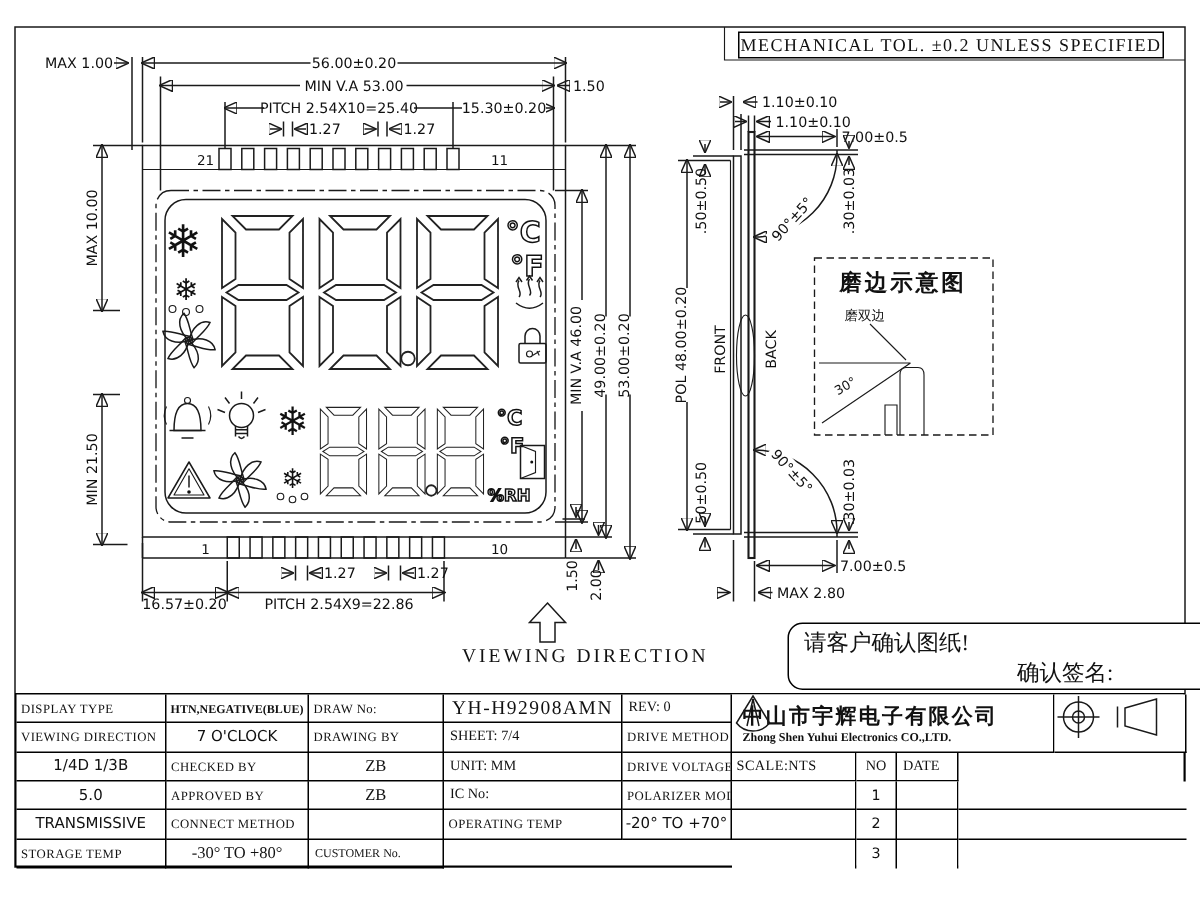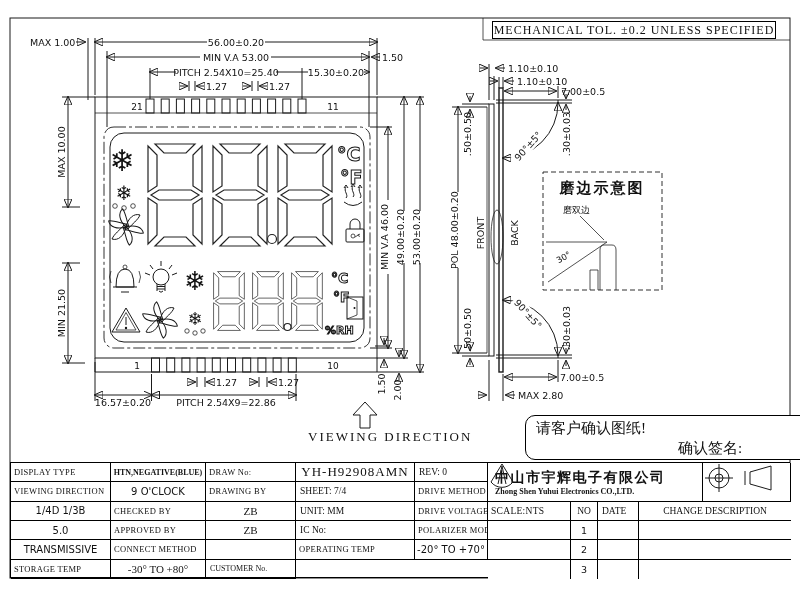--- a/index.html
+++ b/index.html
@@ -401,21 +401,21 @@
 <div id="tblock">
   <div class="lgrid">
 
     <div class="lab">DISPLAY TYPE</div>
     <div class="val f8b">HTN,NEGATIVE(BLUE)</div>
     <div class="lab">DRAW No:</div>
     <div class="dval f13">YH-H92908AMN</div>
     <div class="meta">REV:  0</div>
 
     <div class="lab">VIEWING DIRECTION</div>
-    <div class="val">9 O'CLOCK</div>
+    <div class="val">7 O'CLOCK</div>
     <div class="lab">DRAWING BY</div>
     <div class="meta">SHEET: 7/4</div>
 
     <div class="lab">DRIVE METHOD</div>
     <div class="val">1/4D  1/3B</div>
     <div class="lab">CHECKED BY</div>
     <div class="dval">ZB</div>
     <div class="meta">UNIT: MM</div>
 
     <div class="lab">DRIVE VOLTAGE</div>
@@ -452,21 +452,20 @@
         <circle cx="16" cy="15" r="10" stroke="#111" fill="none"></circle>
         <circle cx="16" cy="15" r="4" stroke="#111" fill="none"></circle>
         <path d="M2,15 H30 M16,1 V29" stroke="#111" fill="none" stroke-width="0.8"></path>
         <path d="M42,8 V22" stroke="#111" fill="none"></path>
         <path d="M47,9 L68,3 V27 L47,21 Z" stroke="#111" fill="none"></path>
       </svg>
     </div>
     <div class="rhdr lab" style="left:0;top:39px;width:83px;">SCALE:NTS</div>
     <div class="rhdr" style="left:83px;top:39px;width:27px;justify-content:center;">NO</div>
     <div class="rhdr" style="left:110px;top:39px;width:41px;padding-left:4px;">DATE</div>
-    <div class="rhdr" style="left:151px;top:39px;width:152px;justify-content:center;border-right:none;">CHANGE DESCRIPTION</div>
 
     <div class="rcell" style="left:0;top:58px;width:83px;height:19.3px;"></div>
     <div class="rcell" style="left:83px;top:58px;width:27px;height:19.3px;">1</div>
     <div class="rcell" style="left:110px;top:58px;width:41px;height:19.3px;"></div>
     <div class="rcell" style="left:151px;top:58px;width:152px;height:19.3px;border-right:none;"></div>
 
     <div class="rcell" style="left:0;top:77.3px;width:83px;height:19.3px;"></div>
     <div class="rcell" style="left:83px;top:77.3px;width:27px;height:19.3px;">2</div>
     <div class="rcell" style="left:110px;top:77.3px;width:41px;height:19.3px;"></div>
     <div class="rcell" style="left:151px;top:77.3px;width:152px;height:19.3px;border-right:none;"></div>

